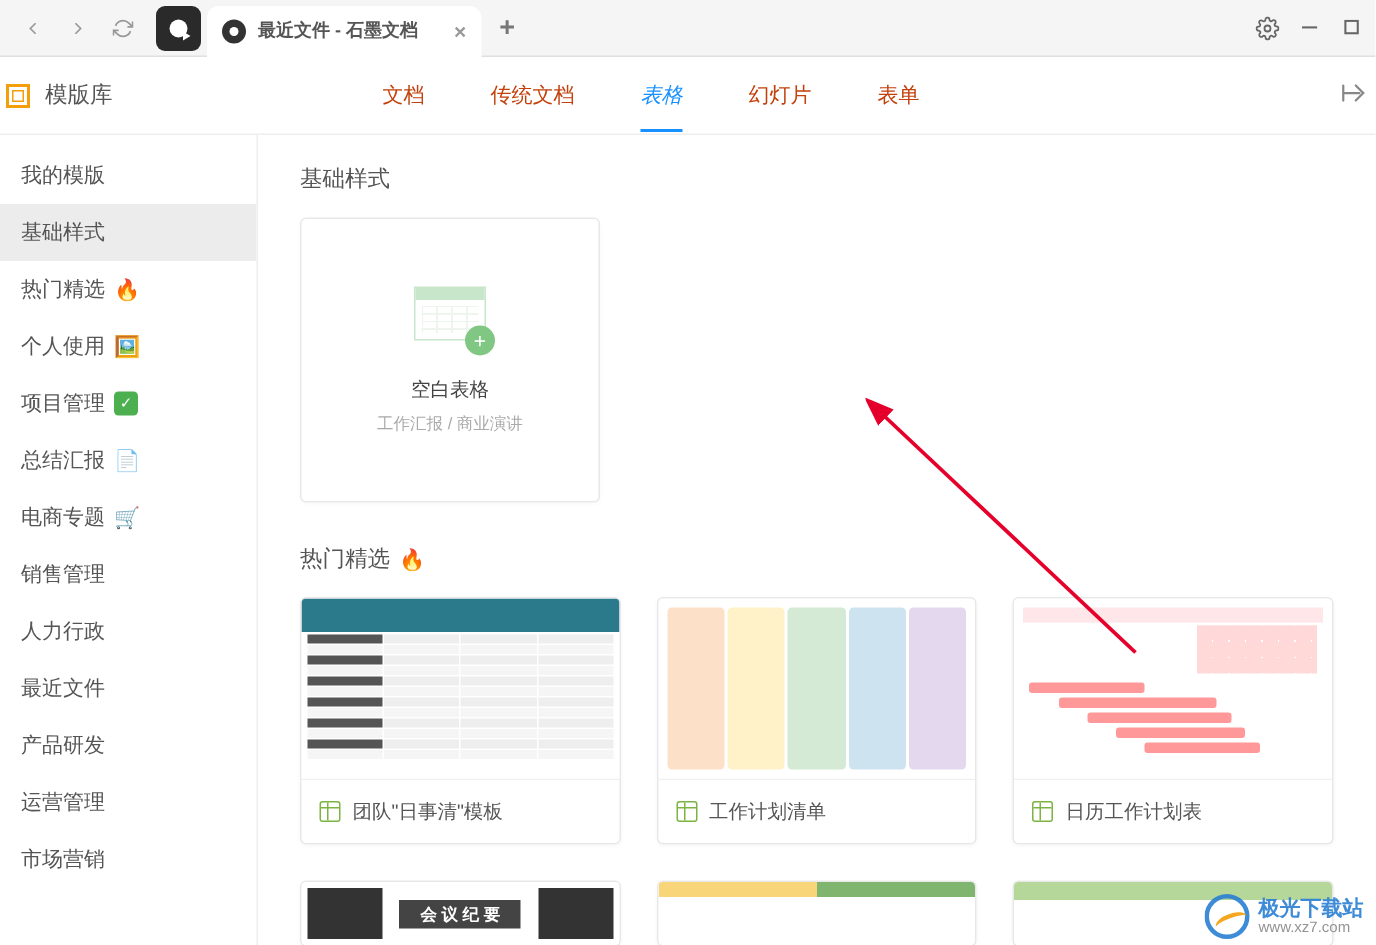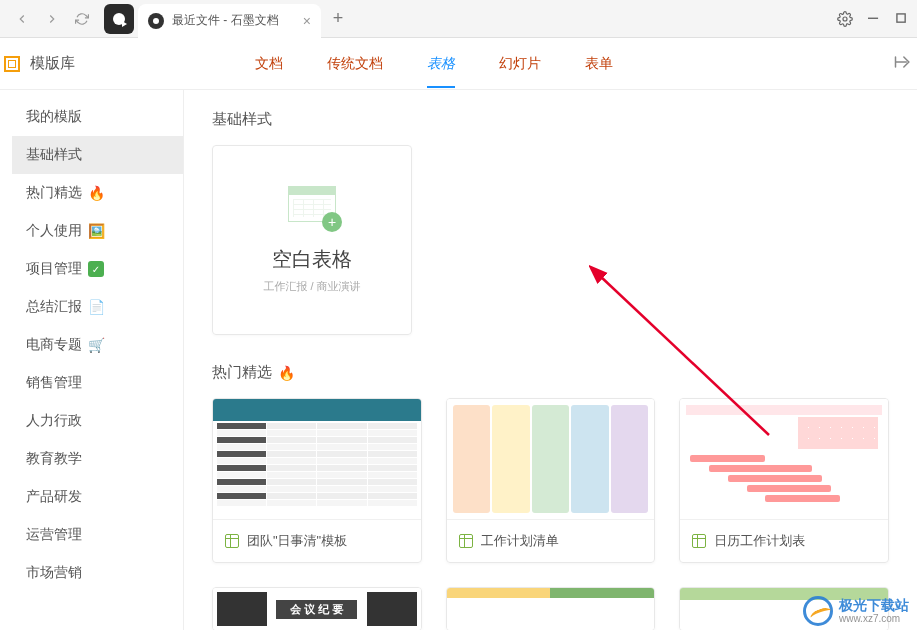--- a/index.html
+++ b/index.html
@@ -3,21 +3,21 @@
 <meta charset="utf-8">
 <style>
 * { margin: 0; padding: 0; box-sizing: border-box; }
 body { width: 917px; height: 630px; font-family: "Microsoft YaHei", -apple-system, sans-serif; font-size: 14px; color: #333; background: #fff; overflow: hidden; position: relative; }
 
 
 .titlebar { height: 38px; background: #f5f5f5; border-bottom: 1px solid #e0e0e0; display: flex; align-items: center; padding: 0 8px; }
 .nav-btns { display: flex; gap: 2px; }
 .nav-btn { width: 28px; height: 28px; display: flex; align-items: center; justify-content: center; color: #999; border-radius: 4px; cursor: pointer; }
 .nav-btn svg { width: 14px; height: 14px; }
-.tab-strip { display: flex; align-items: center; margin-left: 8px; flex: 1; }
+.tab-strip { display: flex; align-items: center; margin-left: 8px; flex: 1; font-weight: bold; }
 .tab-circle { width: 30px; height: 30px; background: #2a2a2a; border-radius: 6px; display: flex; align-items: center; justify-content: center; margin-right: 4px; }
 .tab-circle-inner { width: 12px; height: 12px; background: #fff; border-radius: 50%; position: relative; }
 .tab-circle-inner::after { content: ''; position: absolute; right: -2px; bottom: -2px; width: 0; height: 0; border-left: 5px solid #fff; border-top: 3px solid transparent; border-bottom: 3px solid transparent; }
 .browser-tab { height: 34px; background: #fff; border-radius: 8px 8px 0 0; display: flex; align-items: center; padding: 0 10px; gap: 8px; margin-top: 4px; }
 .tab-icon { width: 16px; height: 16px; background: #333; border-radius: 50%; display: flex; align-items: center; justify-content: center; }
 .tab-icon::after { content: ''; width: 6px; height: 6px; background: #fff; border-radius: 50%; }
 .tab-title { font-size: 12px; color: #555; }
 .tab-close { color: #999; margin-left: 16px; cursor: pointer; }
 .new-tab { margin-left: 12px; color: #777; font-size: 18px; cursor: pointer; }
 .win-controls { display: flex; gap: 12px; align-items: center; color: #666; }
@@ -29,36 +29,36 @@
 .logo::before { content: ''; position: absolute; inset: 2px; border: 1px solid #f59e0b; }
 .header-title { font-size: 15px; color: #555; }
 .header-tabs { display: flex; margin-left: 160px; gap: 4px; }
 .header-tab { padding: 14px 20px; color: #c2410c; cursor: pointer; position: relative; }
 .header-tab.active { color: #1890ff; font-style: italic; }
 .header-tab.active::after { content: ''; position: absolute; bottom: -1px; left: 20px; right: 20px; height: 2px; background: #1890ff; }
 .header-right { margin-left: auto; color: #888; cursor: pointer; }
 
 
 .main { display: flex; height: calc(100% - 90px); }
-.sidebar { width: 172px; border-right: 1px solid #eee; overflow-y: auto; padding: 8px 0; position: relative; margin-left: 12px; }
+.sidebar { width: 172px; border-right: 1px solid #eee; overflow-y: auto; padding: 8px 0; position: relative; }
 .sidebar::-webkit-scrollbar { width: 12px; }
 .sidebar::-webkit-scrollbar-thumb { background: #ccc; border-radius: 6px; }
 .sidebar-item { padding: 10px 14px; color: #555; cursor: pointer; display: flex; align-items: center; gap: 6px; }
 .sidebar-item.active { background: #ececec; }
 .emoji { font-size: 14px; }
 
 .content { flex: 1; overflow-y: auto; padding: 20px 28px; position: relative; }
 .section-title { font-size: 15px; color: #555; margin-bottom: 16px; display: flex; align-items: center; gap: 6px; }
 .blank-card { width: 200px; height: 190px; border: 1px solid #e8e8e8; border-radius: 4px; display: flex; flex-direction: column; align-items: center; justify-content: center; cursor: pointer; box-shadow: 0 1px 3px rgba(0,0,0,0.03); }
 .blank-icon { width: 48px; height: 40px; position: relative; margin-bottom: 20px; }
 .mini-sheet { width: 48px; height: 36px; border: 1px solid #c8e6c9; background: #fff; position: relative; }
 .mini-sheet::before { content: ''; position: absolute; top: 0; left: 0; right: 0; height: 8px; background: #c8e6c9; }
 .mini-sheet-lines { position: absolute; top: 12px; left: 4px; right: 4px; bottom: 4px; background: repeating-linear-gradient(to bottom, #eef5ee 0 1px, transparent 1px 5px), repeating-linear-gradient(to right, #eef5ee 0 1px, transparent 1px 10px); }
 .plus-badge { position: absolute; right: -6px; bottom: -6px; width: 20px; height: 20px; background: #81c784; border-radius: 50%; color: #fff; display: flex; align-items: center; justify-content: center; font-size: 14px; line-height: 1; }
-.blank-title { font-size: 20px; color: #444; margin-bottom: 6px; }
+.blank-title { font-size: 13px; color: #444; margin-bottom: 6px; }
 .blank-sub { font-size: 11px; color: #aaa; }
 
 .template-grid { display: flex; gap: 24px; margin-bottom: 24px; }
 .template-card { width: 225px; border: 1px solid #e8e8e8; border-radius: 4px; overflow: hidden; cursor: pointer; box-shadow: 0 1px 3px rgba(0,0,0,0.04); }
 .template-preview { height: 120px; background: #f8f8f8; position: relative; overflow: hidden; }
 .template-footer { padding: 12px; display: flex; align-items: center; gap: 8px; border-top: 1px solid #f0f0f0; }
 .sheet-icon { width: 14px; height: 14px; border: 1.5px solid #7cb342; border-radius: 2px; position: relative; }
 .sheet-icon::before { content: ''; position: absolute; top: 3px; left: 0; right: 0; height: 1px; background: #7cb342; }
 .sheet-icon::after { content: ''; position: absolute; left: 4px; top: 0; bottom: 0; width: 1px; background: #7cb342; }
 .template-name { font-size: 13px; color: #555; }
@@ -204,21 +204,21 @@
         <span>电商专题</span> 
         <span class="emoji">🛒</span>
       </div>
     <div class="sidebar-item">
         <span>销售管理</span>
       </div>
     <div class="sidebar-item">
         <span>人力行政</span>
       </div>
     <div class="sidebar-item">
-        <span>教育教学</span>
+        <span>最近文件</span>
       </div>
     <div class="sidebar-item">
         <span>产品研发</span>
       </div>
     <div class="sidebar-item">
         <span>运营管理</span>
       </div>
     <div class="sidebar-item">
         <span>市场营销</span>
       </div>

